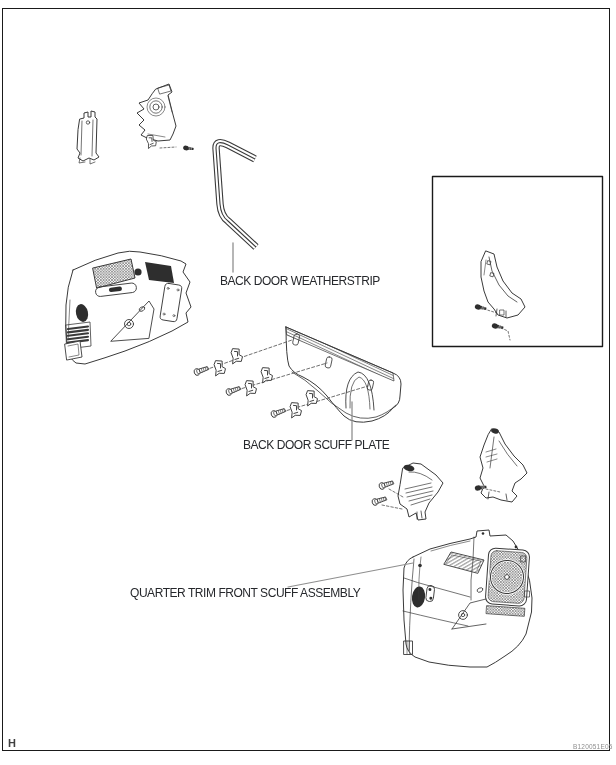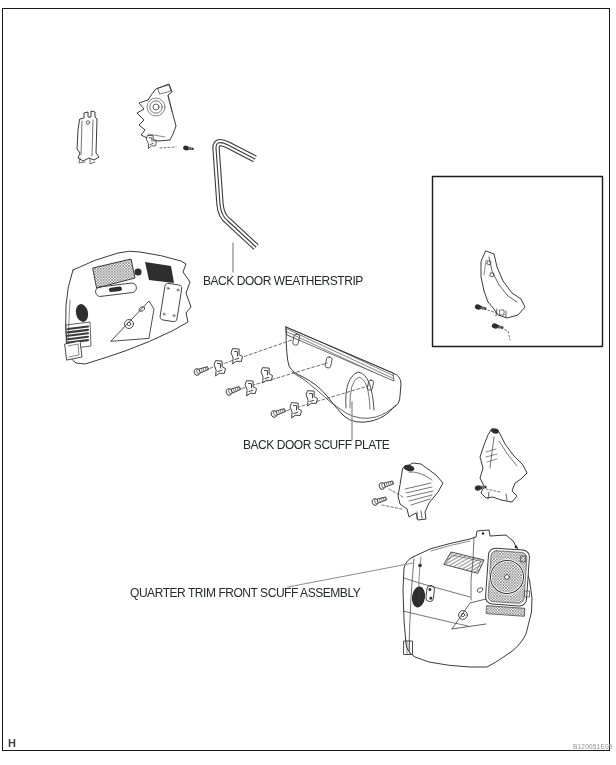--- a/index.html
+++ b/index.html
@@ -3,21 +3,21 @@
 <meta charset="utf-8">
 <style>
   html,body{margin:0;padding:0;background:#ffffff;}
   .page{position:relative;width:616px;height:765px;background:#ffffff;overflow:hidden;
         font-family:"Liberation Sans",sans-serif;}
   .frame{position:absolute;left:2px;top:8px;width:608px;height:743px;
          border:1.5px solid #1a1a1a;box-sizing:border-box;}
   svg.art{position:absolute;left:0;top:0;}
   .lbl{position:absolute;font-size:12px;letter-spacing:-0.45px;color:#26282c;
        white-space:nowrap;}
-  .lbl-weatherstrip{left:203px;top:274px;}
+  .lbl-weatherstrip{left:220px;top:274px;}
   .lbl-scuff{left:243px;top:438px;}
   .lbl-quarter{left:130px;top:586px;}
   .page-letter{position:absolute;left:8px;top:737px;font-size:11px;font-weight:bold;color:#3f3f3f;}
   .fig-code{position:absolute;left:573px;top:743px;font-size:6.5px;color:#8f8f8f;letter-spacing:.2px;}
 </style>
 </head>
 <body>
 
 <div class="page">
 

